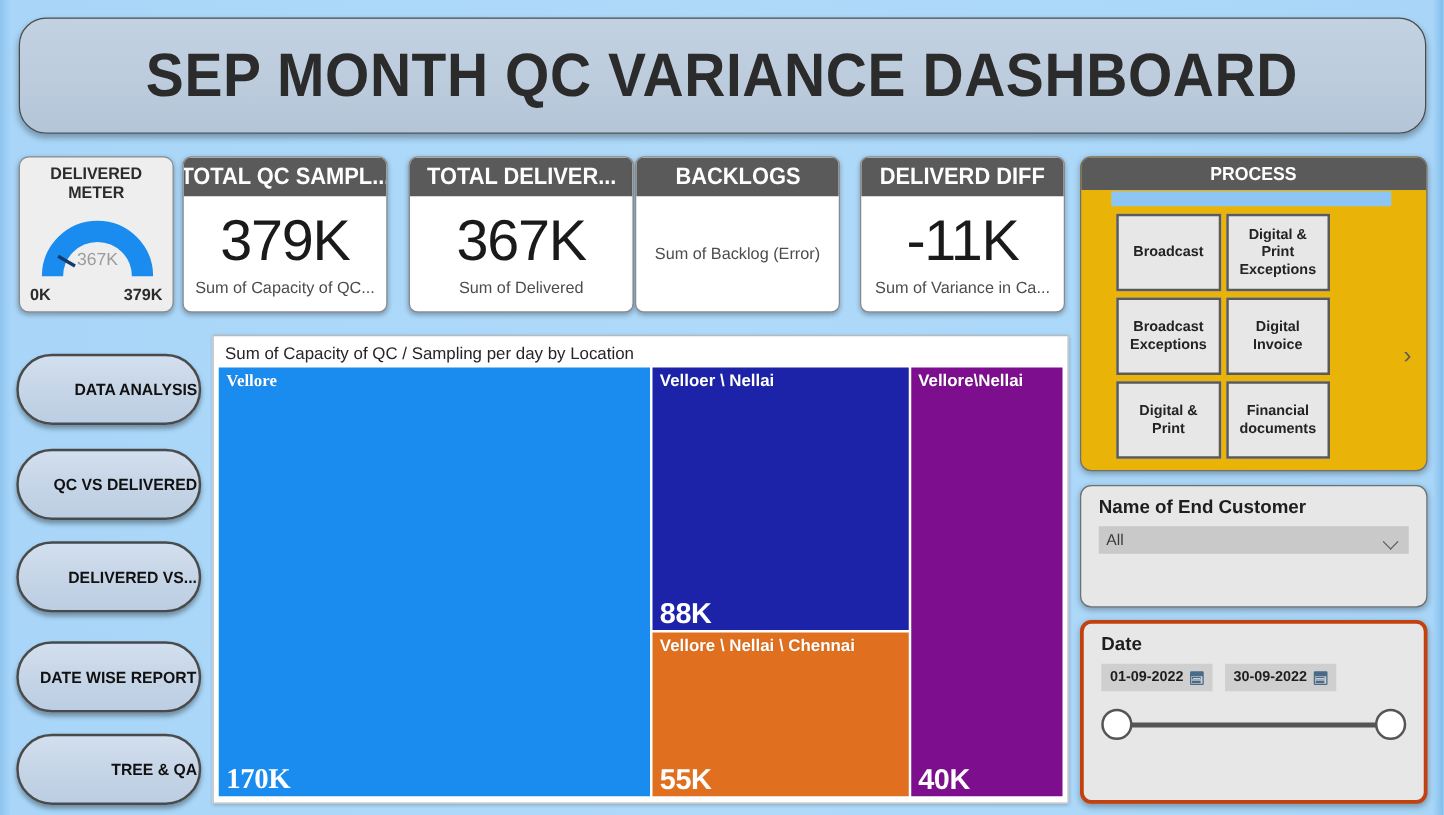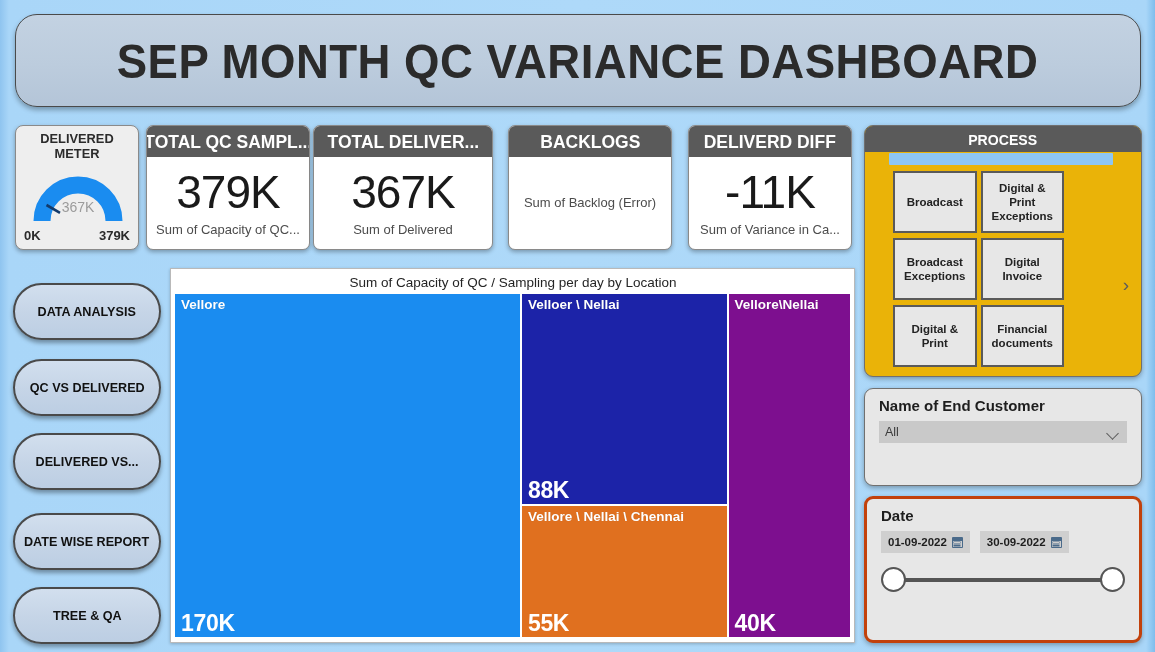--- a/index.html
+++ b/index.html
@@ -131,37 +131,37 @@
     color: #4c4c4c;
     line-height: 16px;
     margin-top: 3px;
     white-space: nowrap;
     overflow: hidden;
     max-width: 96%;
     text-align: center;
   }
 
   #kpi-0 { left: 146px; width: 164px; }
-  #kpi-1 { left: 313px; width: 180px; }
+  #kpi-1 { left: 327px; width: 180px; }
   #kpi-2 { left: 508px; width: 164px; }
   #kpi-3 { left: 688px; width: 164px; }
 
   
   .nav-btn {
     position: absolute;
     left: 13px;
     width: 148px;
     height: 57px;
     border-radius: 30px;
     border: 2px solid #4a4a4a;
     background: linear-gradient(to bottom, #d2dfee 0%, #c6d5e7 50%, #bccee3 100%);
     box-shadow: 0 3px 4px rgba(0,0,0,0.35);
     display: flex;
     align-items: center;
-    justify-content: center;
+    justify-content: flex-end;
     cursor: pointer;
   }
   .nav-btn-label {
     font-size: 13px;
     font-weight: bold;
     color: #111111;
     transform: scaleX(0.97);
     white-space: nowrap;
   }
   #nav-0 { top: 283px; }
@@ -174,21 +174,20 @@
   .treemap-card {
     position: absolute;
     left: 170px; top: 268px;
     width: 685px; height: 375px;
     background: #ffffff;
     border: 1px solid #b9b9b9;
     box-shadow: 0 1px 3px rgba(0,0,0,0.22);
     display: flex;
     flex-direction: column;
     padding: 4px 4px 5px 4px;
-    text-align: center;
   }
   .treemap-title {
     font-size: 13.5px;
     color: #252525;
     padding: 2px 4px 4px 5px;
     white-space: nowrap;
   }
   .treemap-grid {
     flex: 1;
     display: flex;
@@ -471,21 +470,21 @@
 </div>
 <div class="nav-btn" id="nav-4">
   <span class="nav-btn-label">TREE &amp; QA</span>
 </div>
 
 <div class="treemap-card">
   <div class="treemap-title">Sum of Capacity of QC / Sampling per day by Location</div>
   <div class="treemap-grid">
 
     <div class="tm-col tm-col-left">
-      <div class="tile" style="flex:1; background:#1a8cf0;">
+      <div class="tile" style="flex:1; background:#1a8cf0;font-family:Liberation Serif, serif;">
         <span class="tile-label">Vellore</span>
         <span class="tile-value">170K</span>
       </div>
     </div>
 
     <div class="tm-col tm-col-mid">
       <div class="tile" style="flex:61.5; background:#1c23a8;">
         <span class="tile-label">Velloer \ Nellai</span>
         <span class="tile-value">88K</span>
       </div>

